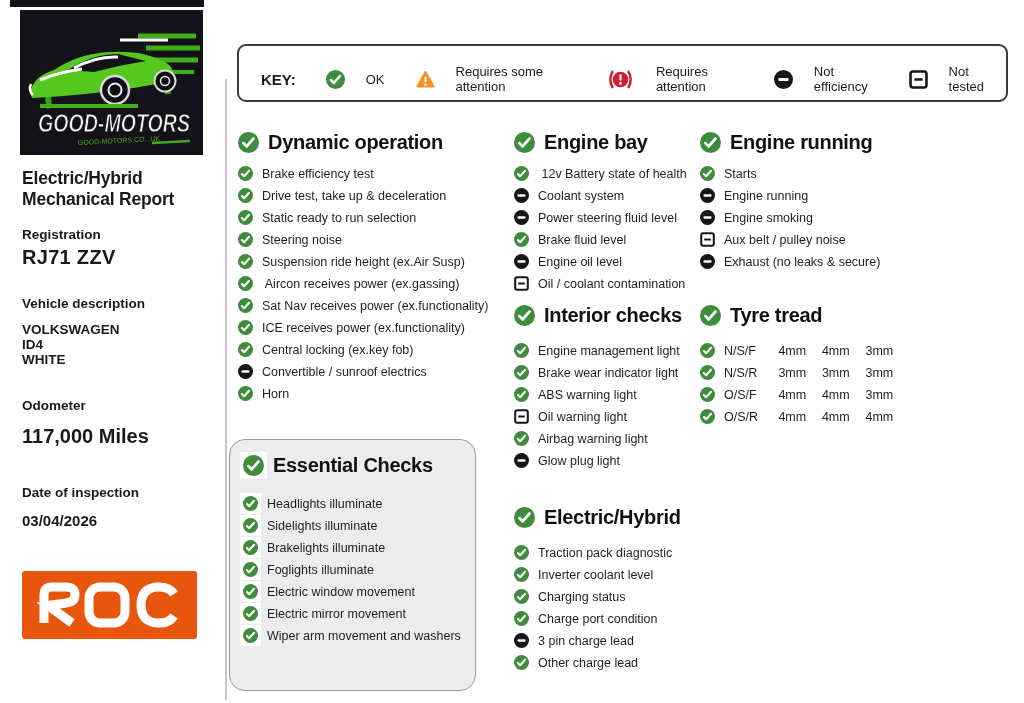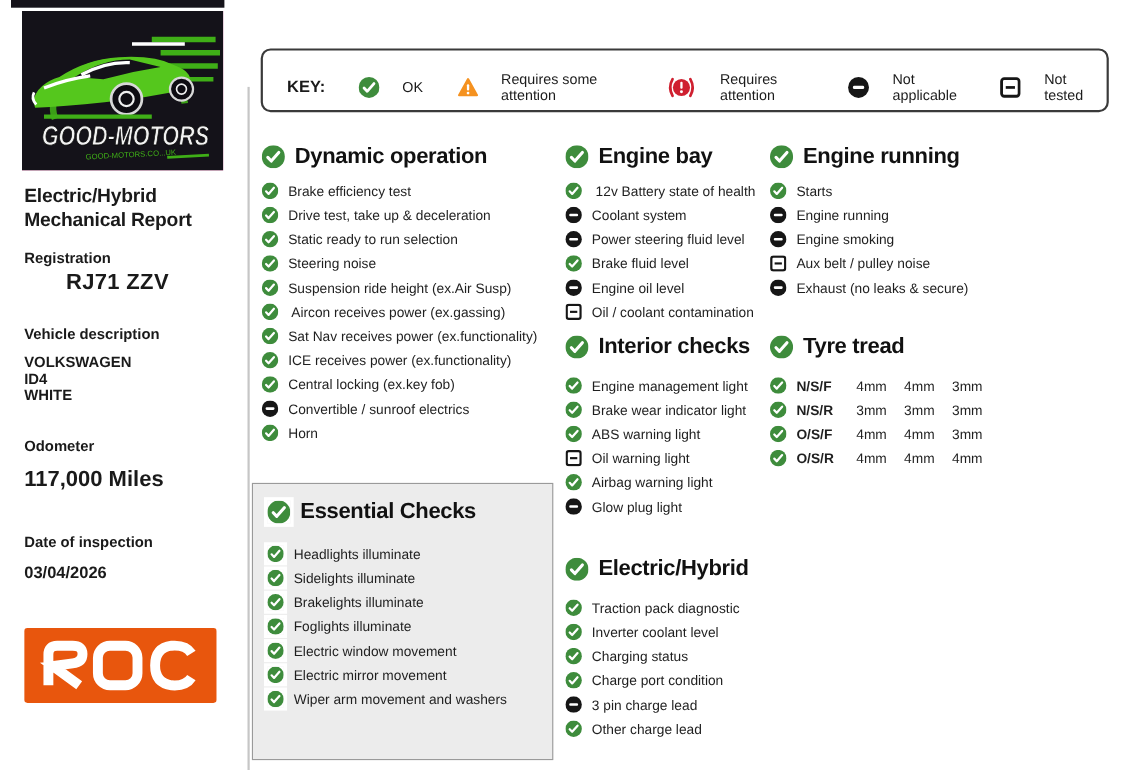--- a/index.html
+++ b/index.html
@@ -9,21 +9,21 @@
     font-family:"Liberation Sans","DejaVu Sans",sans-serif;
   }
   
   .top-bar{position:absolute;left:10px;top:0;width:194px;height:7px;background:#15131a;}
   .logo-box{position:absolute;left:20px;top:10px;width:183px;height:145px;background:#f9a8d4;}
   .logo-box svg{width:100%;height:100%;display:block;}
   .sidebar{position:absolute;left:22px;top:168px;width:192px;}
   .sb-title{font-size:17.5px;font-weight:bold;line-height:21px;letter-spacing:-0.2px;}
   .sb-label{font-size:13.5px;font-weight:bold;}
   .sb-reg-label{margin-top:17px;}
-  .sb-reg{margin-top:4px;font-size:20px;font-weight:bold;letter-spacing:0.3px;margin-left:38px;}
+  .sb-reg{margin-top:4px;font-size:20px;font-weight:bold;letter-spacing:0.3px;}
   .sb-veh-label{margin-top:27px;}
   .sb-veh{margin-top:11px;font-size:13.5px;font-weight:bold;line-height:15px;}
   .sb-odo-label{margin-top:31px;}
   .sb-odo{margin-top:12px;font-size:20px;font-weight:bold;}
   .sb-date-label{margin-top:37px;}
   .sb-date{margin-top:12px;font-size:15px;font-weight:bold;}
   .rac-logo{position:absolute;left:22px;top:571px;width:175px;height:68px;}
   .rac-logo svg{width:100%;height:100%;display:block;}
   .divider{position:absolute;left:225px;top:79px;width:2px;height:621px;background:#c6c6c6;}
 
@@ -51,28 +51,28 @@
   .row-icon{width:15px;height:15px;flex:none;}
   .row-label{font-size:12.5px;color:#1f1f1f;white-space:pre;}
   #sec-dynamic{left:238px;top:131px;width:252px;}
   #sec-engine-bay{left:514px;top:131px;width:190px;}
   #sec-interior{left:514px;top:304px;width:190px;}
   #sec-interior .sec-header,#sec-tyre .sec-header,#sec-electric .sec-header{margin-bottom:16px;}
   #sec-electric{left:514px;top:506px;width:190px;}
   #sec-engine-running{left:700px;top:131px;width:210px;}
   #sec-tyre{left:700px;top:304px;width:200px;}
   #sec-essential{
-    left:229px;top:439px;width:274px;height:252px;box-sizing:border-box;
-    background:#ececec;border:1.5px solid #9a9a9a;border-radius:0;
+    left:229px;top:439px;width:247px;height:252px;box-sizing:border-box;
+    background:#ececec;border:1.5px solid #9a9a9a;border-radius:16px;
     padding:14px 0 0 13px;
   }
   #sec-essential .sec-header{margin-bottom:19px;}
   .boxed .sec-icon,.boxed .row-icon{outline:3px solid #fff;background:#fff;}
   
-  .tyre .row-label{width:46px;font-weight:bold;}
+  .tyre .row-label{width:46px;}
   .tyre-val{font-size:12.5px;width:35px;color:#1f1f1f;}
 </style>
 </head>
 <body>
 
 <div class="top-bar"></div>
 
 <div class="logo-box">
   <svg viewBox="0 0 183 145">
     <rect width="183" height="145" fill="#141219"></rect>
@@ -159,21 +159,21 @@
         </span>
         <span class="k-label">Requires attention</span>
       </div>
       <div class="key-item">
         <span class="k-icon ">
           <svg viewBox="0 0 20 20">
             <circle cx="10" cy="10" r="10" fill="#161616"></circle>
             <rect x="4.6" y="8.4" width="10.8" height="3.2" rx="1.4" fill="#fff"></rect>
           </svg>
         </span>
-        <span class="k-label">Not applicable</span>
+        <span class="k-label">Not efficiency</span>
       </div>
       <div class="key-item">
         <span class="k-icon ">
           <svg viewBox="0 0 20 20">
             <rect x="1.6" y="1.6" width="16.8" height="16.8" rx="2.6" fill="#fff" stroke="#161616" stroke-width="2.7"></rect>
             <rect x="5.6" y="8.7" width="8.8" height="2.6" fill="#161616"></rect>
           </svg>
         </span>
         <span class="k-label">Not tested</span>
       </div>

